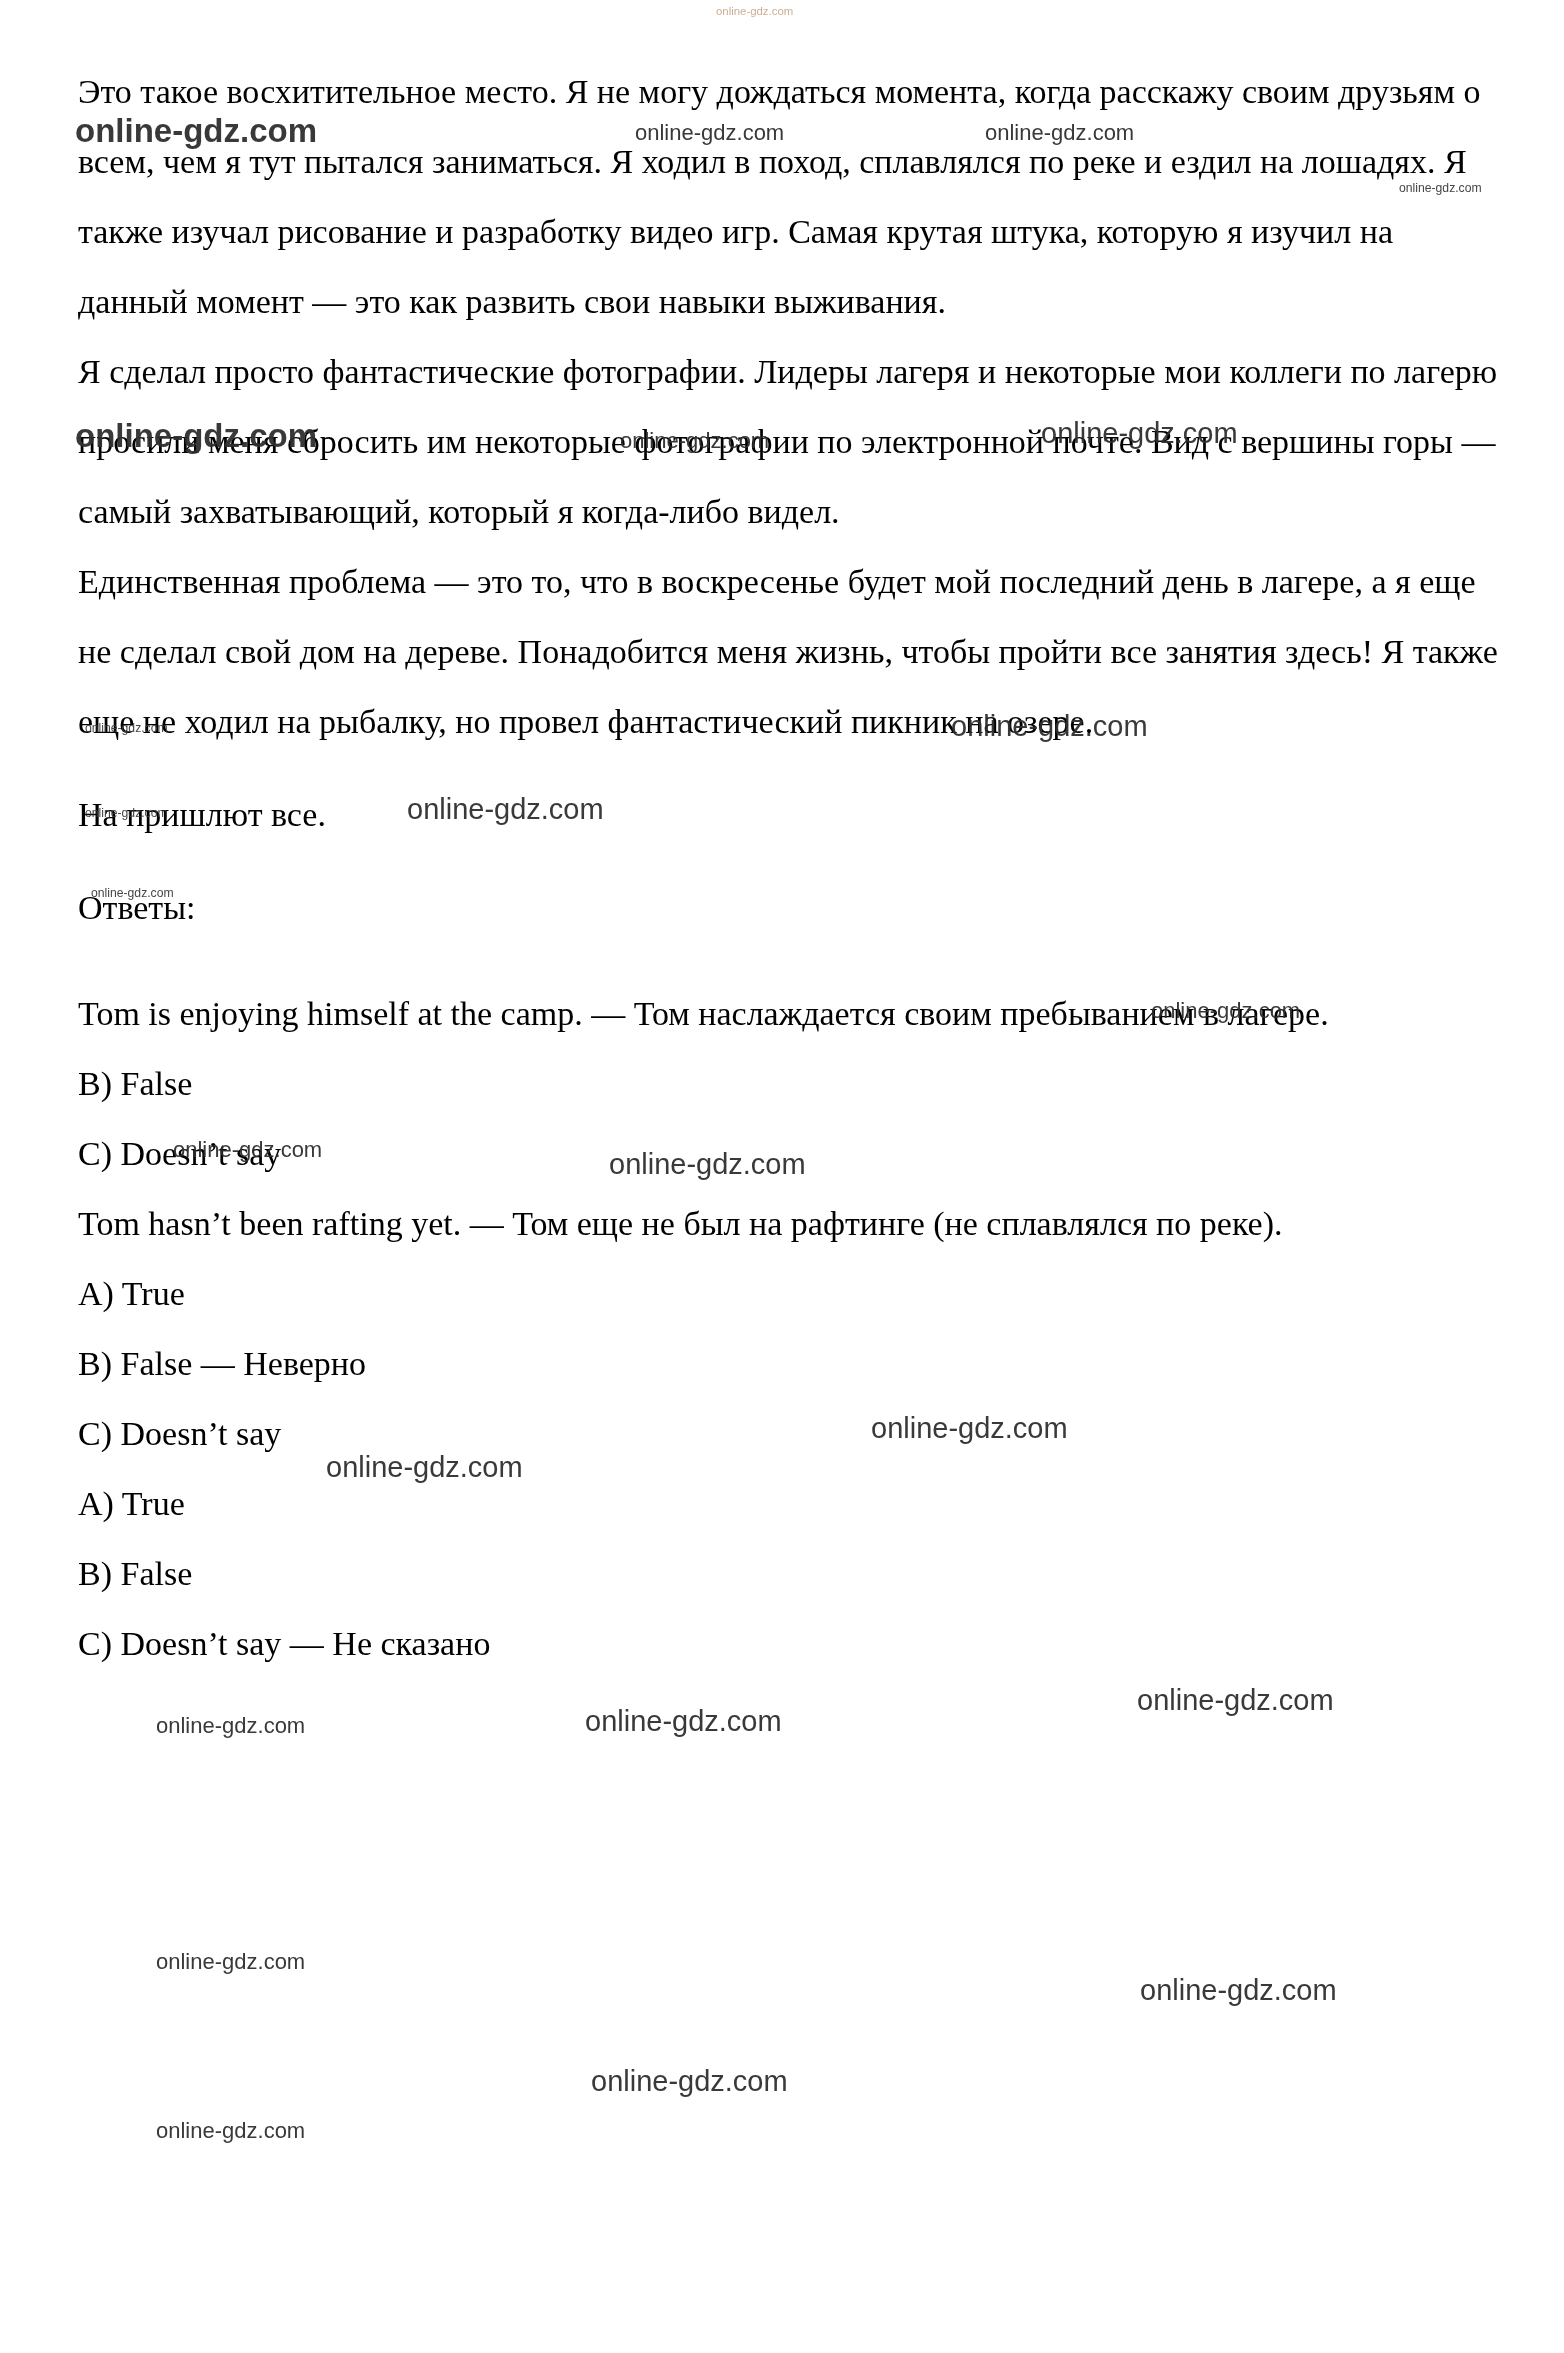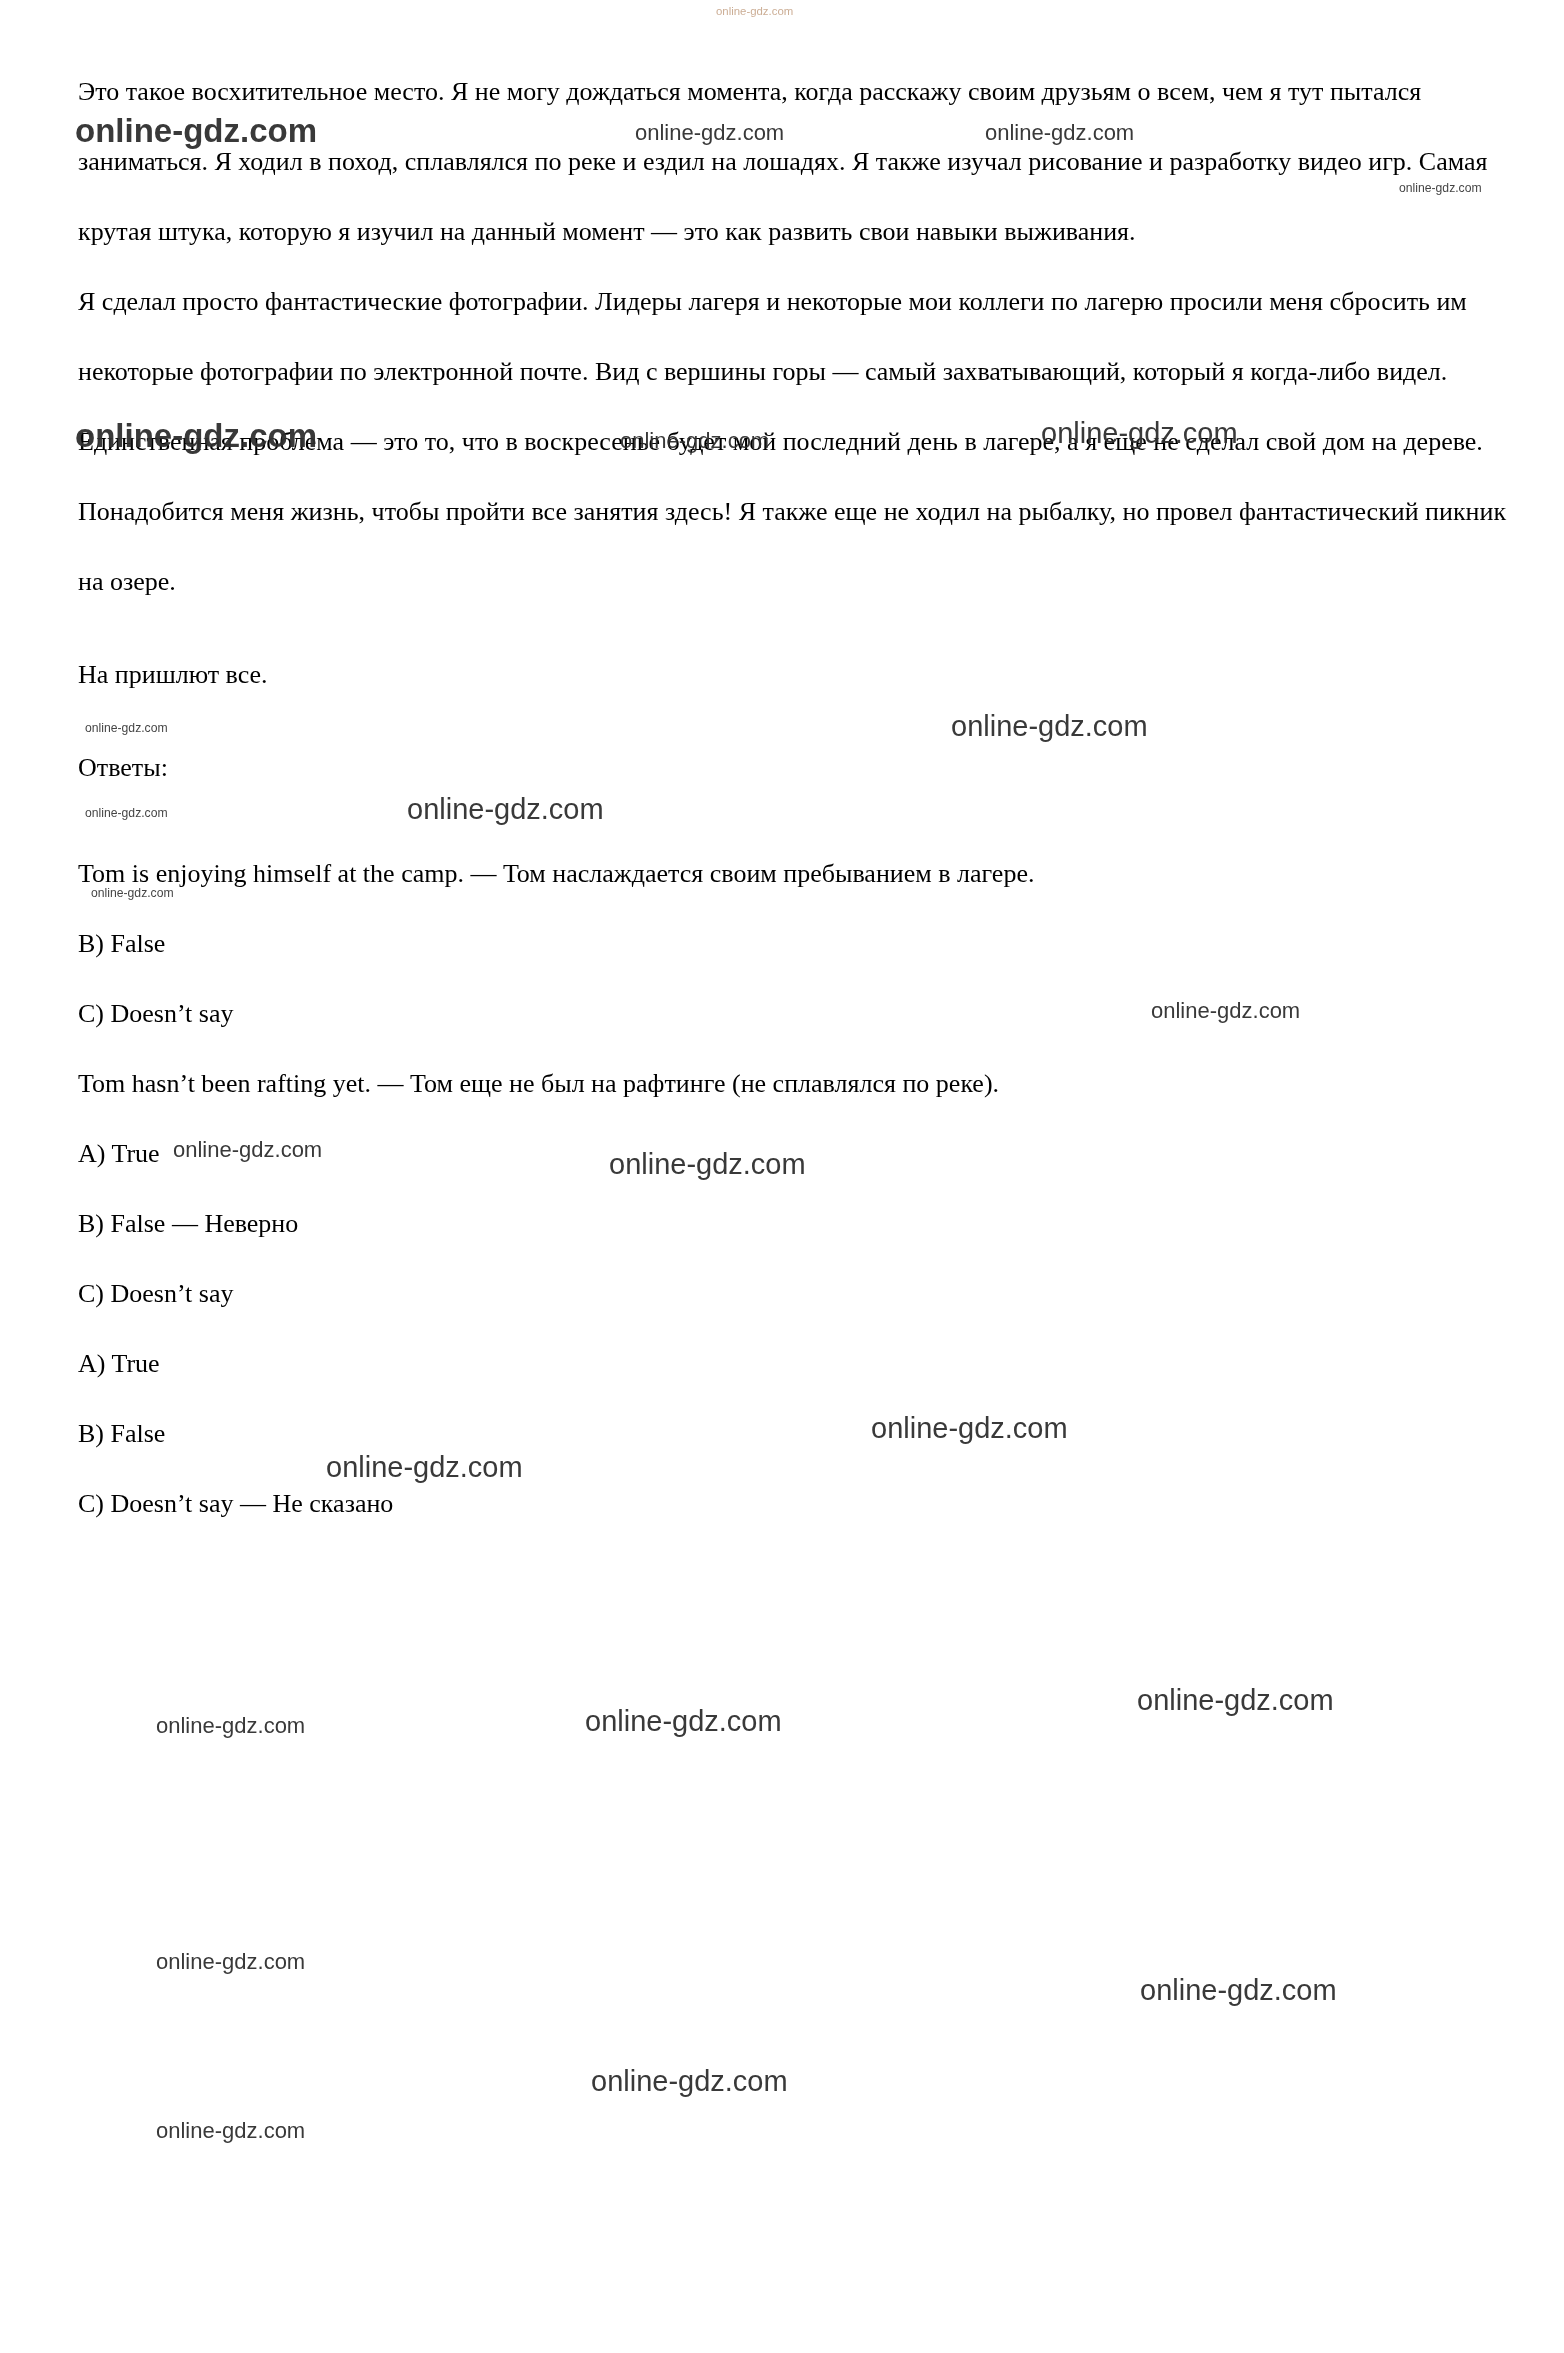--- a/index.html
+++ b/index.html
@@ -23,21 +23,21 @@
     height: 2354px;
   }
   .content {
     position: absolute;
     left: 78px;
     top: 57px;
     width: 1433px;
   }
   p.para {
     margin: 0 0 0 0;
-    font-size: 26px;
+    font-size: 34px;
     line-height: 70px;
     font-family: "Liberation Serif", serif;
     white-space: pre-wrap;
   }
   p.para.italic {
   }
   .spacer-sm { height: 23px; }
   .spacer-md { height: 36px; }
 
   

